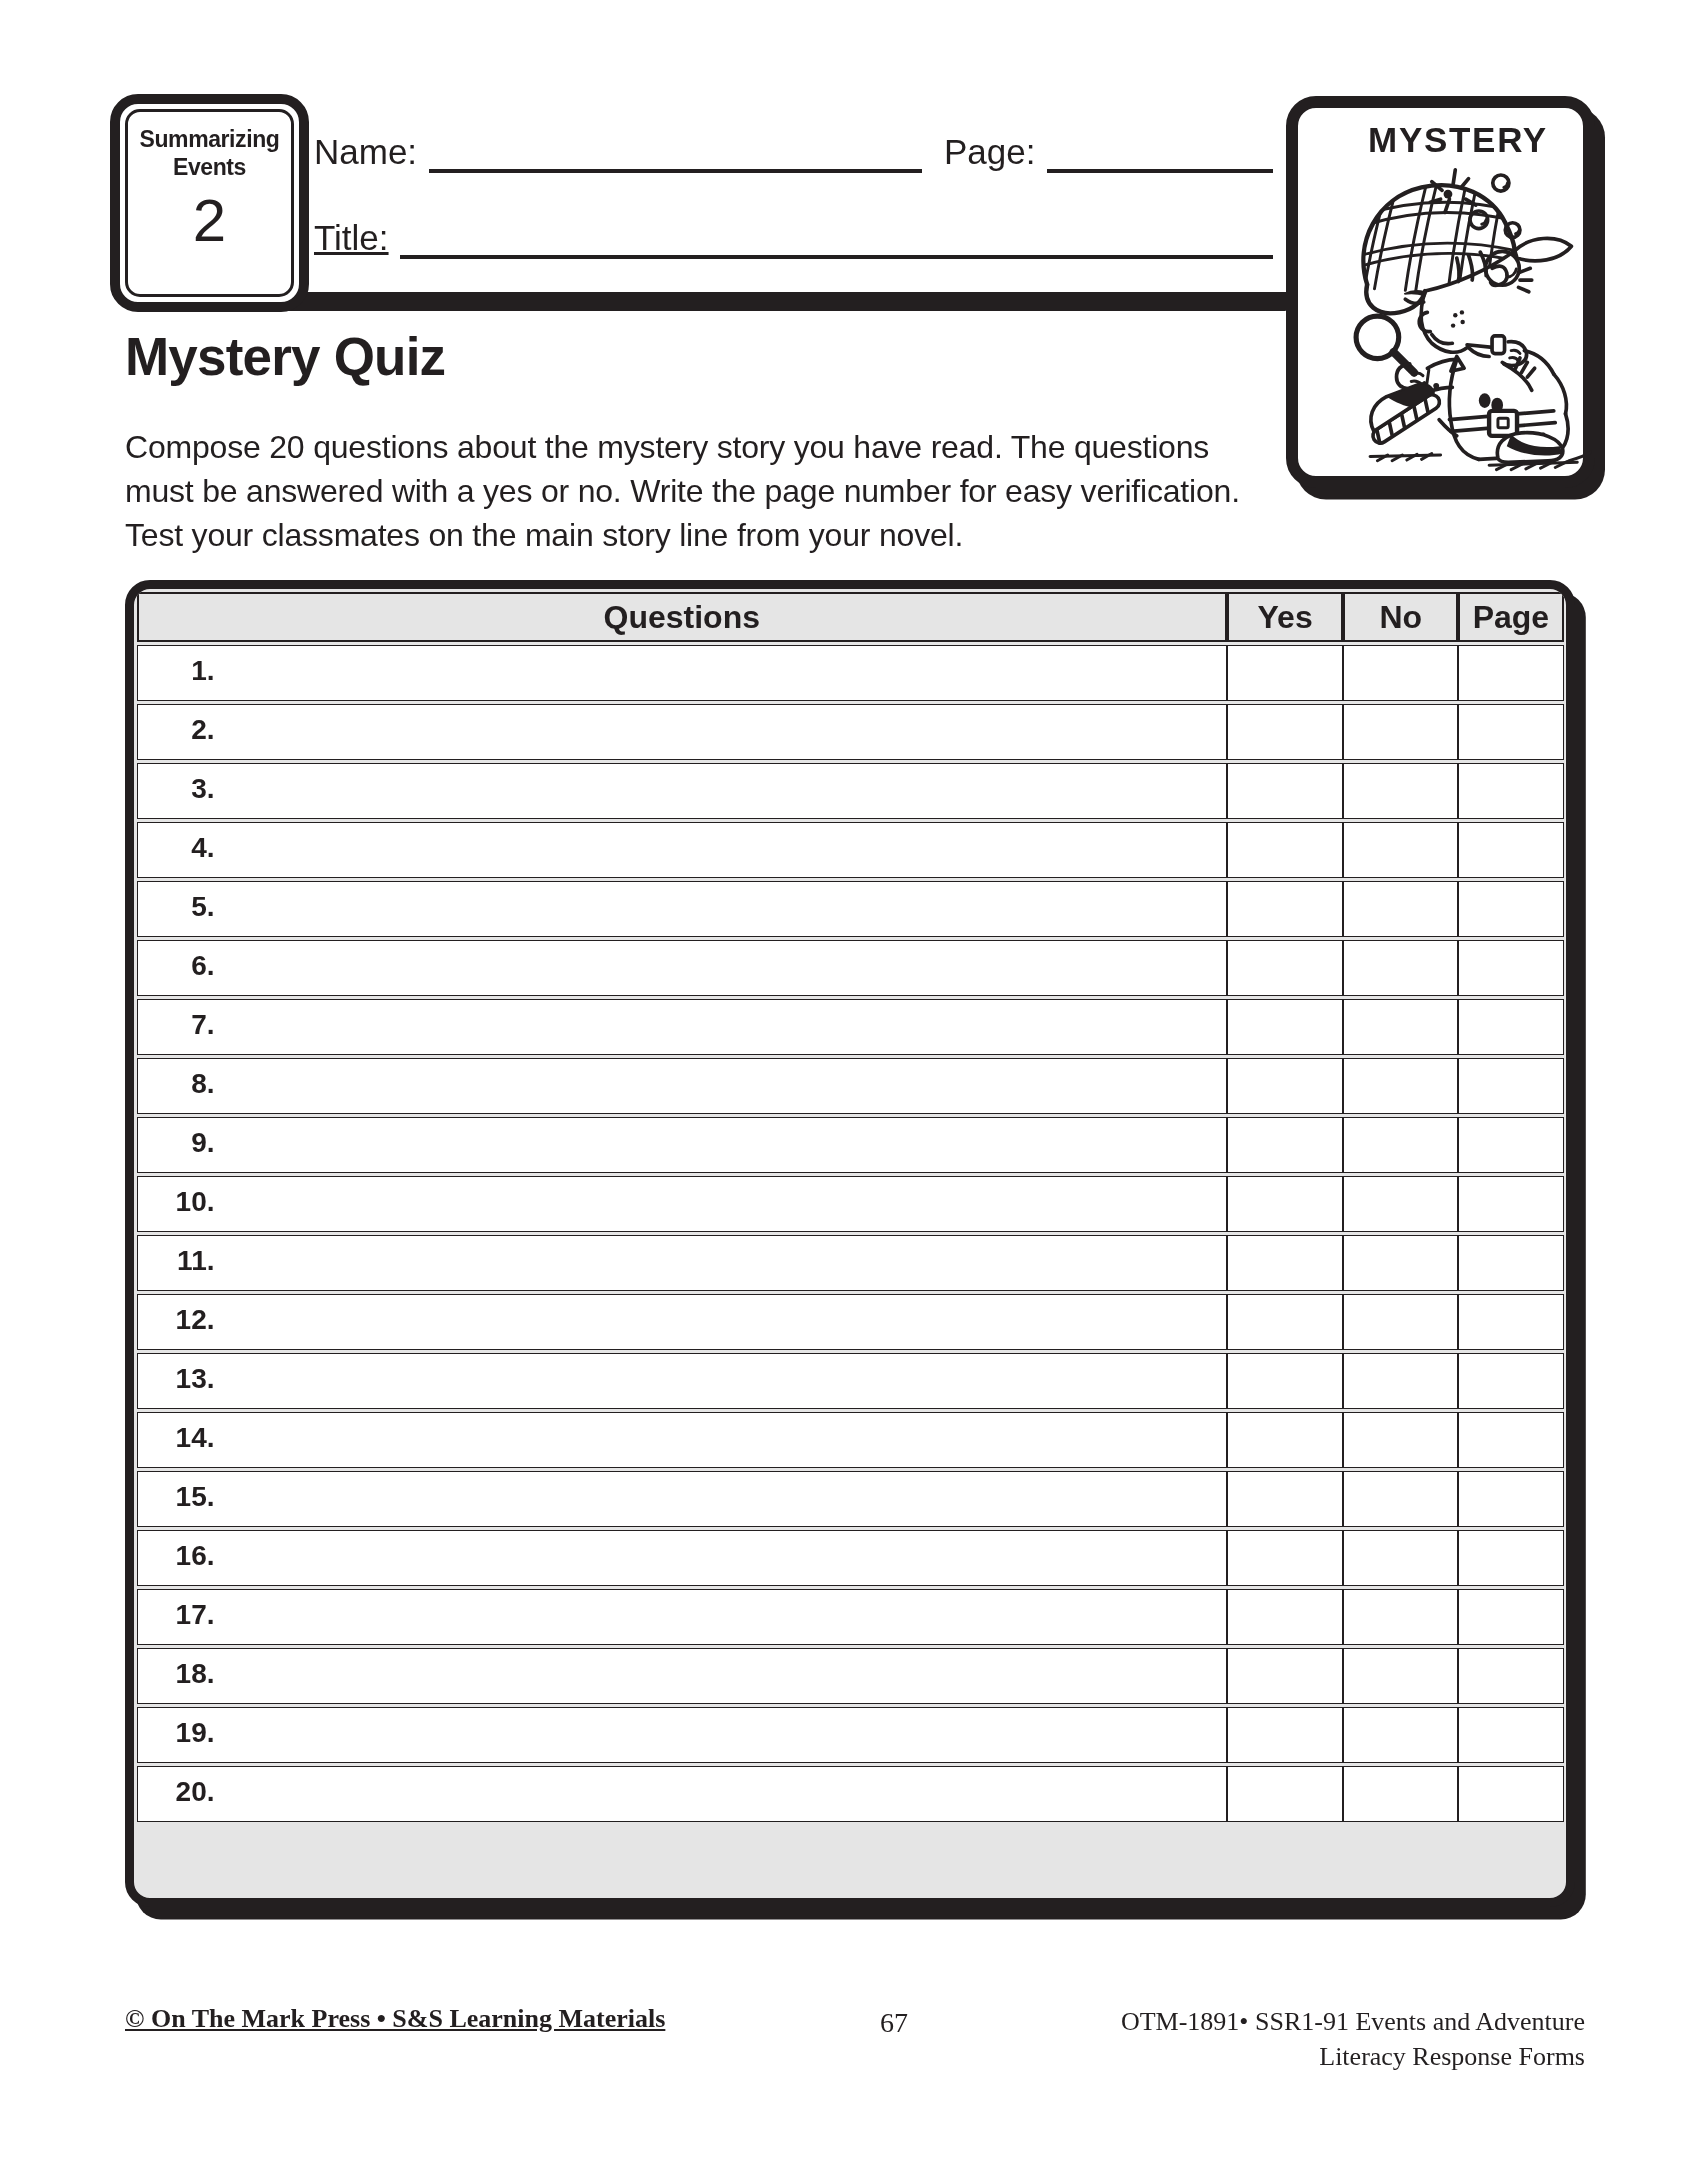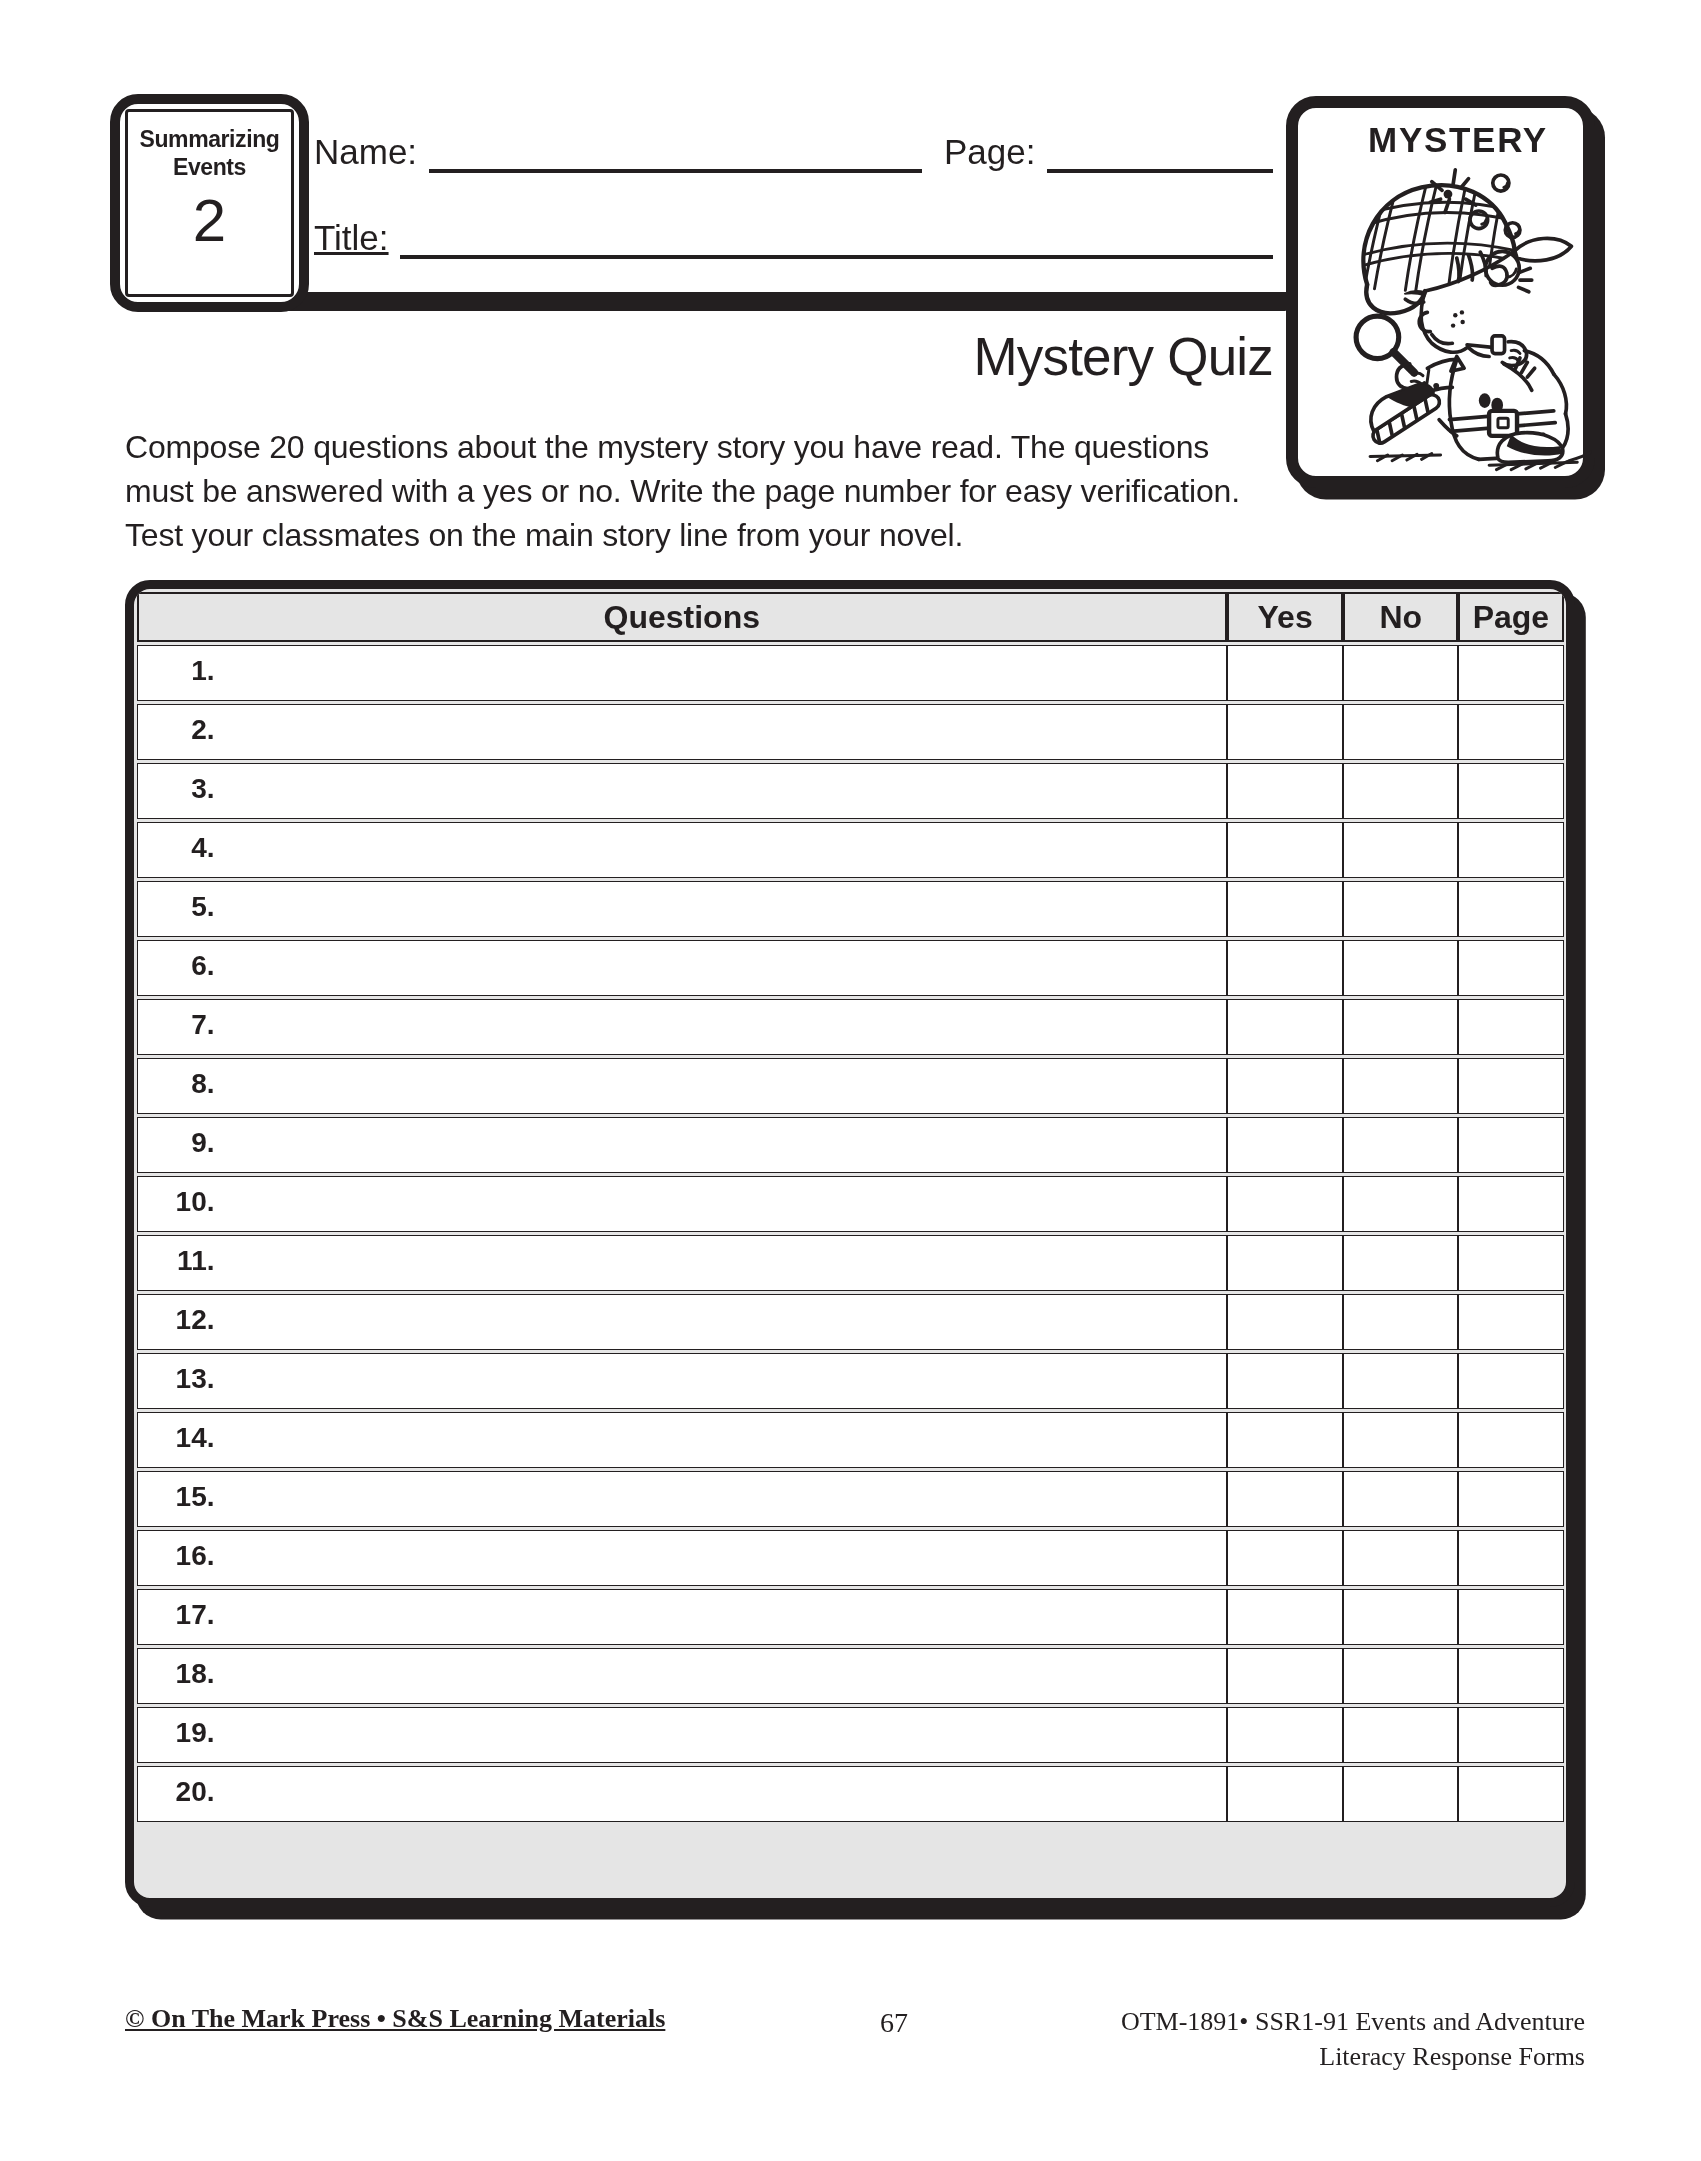--- a/index.html
+++ b/index.html
@@ -20,21 +20,21 @@
   .unit-badge {
     position: absolute; left: 110px; top: 94px;
     width: 199px; height: 218px;
     border: 10.8px solid #231f20;
     border-radius: 28px;
     background: #ffffff;
   }
   .unit-badge-inner {
     position: absolute; inset: 5px;
     border: 3.3px solid #231f20;
-    border-radius: 4px;
+    border-radius: 15px;
     text-align: center;
     padding-top: 13.3px;
   }
   .unit-badge-line { font-size: 23px; font-weight: bold; line-height: 28px; letter-spacing: -0.4px; }
   .unit-badge-number { font-size: 60px; font-weight: 400; line-height: 61px; margin-top: 8.3px; }
 
   .fields { position: absolute; left: 314px; top: 125px; width: 959px; }
   .field-row { display: flex; align-items: flex-end; height: 48px; }
   .field-row.second { margin-top: 38px; text-decoration: underline; }
   .field-label { font-size: 35px; line-height: 43px; white-space: nowrap; }
@@ -57,22 +57,22 @@
   }
   .mystery-badge-title {
     font-size: 35px; font-weight: bold; letter-spacing: 1.7px;
     margin-top: 11.6px;
   }
   .mystery-art { width: 274px; height: 316px; margin-top: 1.7px; }
 
   
   .page-title {
     position: absolute; left: 125px; top: 326px; width: 1148px;
-    text-align: right;
-    font-size: 53px; font-weight: normal; letter-spacing: -0.8px;
+    text-align: left;
+    font-size: 53px; font-weight: bold; letter-spacing: -0.8px;
   }
   .instructions {
     position: absolute; left: 125px; top: 425px; width: 1163px;
     font-size: 32px; line-height: 44px; letter-spacing: -0.2px;
   }
 
   
   .table-frame {
     position: absolute; left: 125px; top: 580px;
     width: 1450px; height: 1327px;

